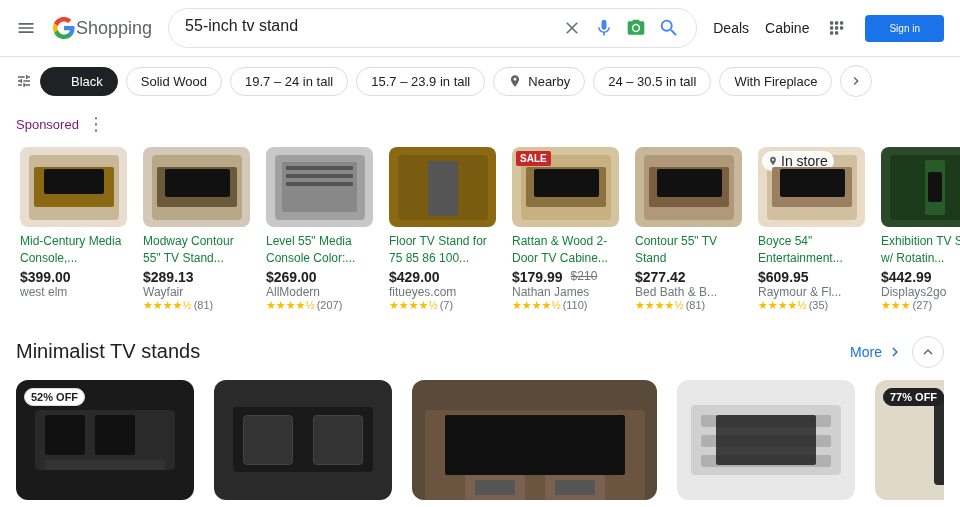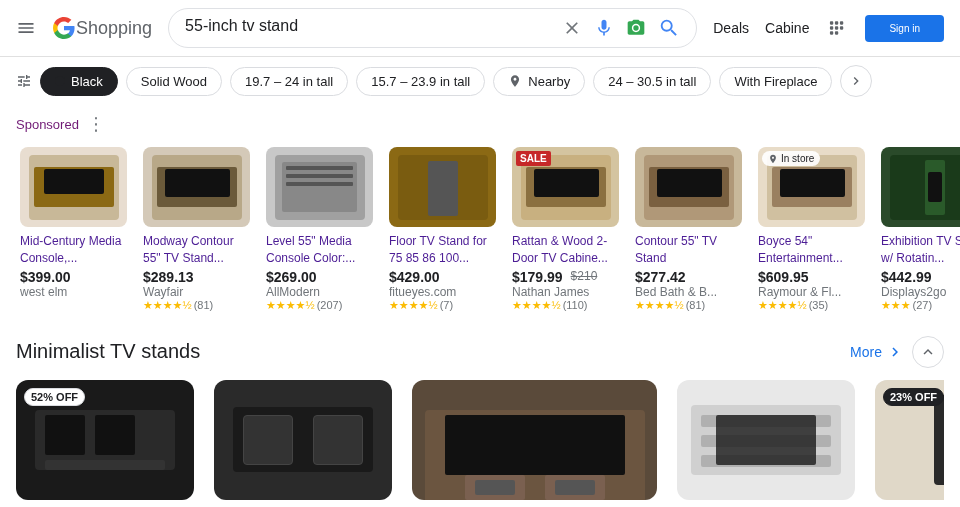--- a/index.html
+++ b/index.html
@@ -28,22 +28,22 @@
     .filter-nav { border: 1px solid #dadce0; border-radius: 50%; width: 32px; height: 32px; display: flex; align-items: center; justify-content: center; cursor: pointer; background: #fff; }
 
     
     .section { padding: 8px 16px; }
     .sponsored-header { display: flex; align-items: center; gap: 8px; margin-bottom: 8px; }
     .sponsored-label { font-size: 13px; color: #701a75; }
     .more-options { cursor: pointer; color: #70757a; font-size: 18px; }
     .product-card { width: 115px; flex-shrink: 0; cursor: pointer; padding: 4px; border-radius: 8px; }
     .product-img-wrap { width: 107px; height: 80px; border-radius: 8px; overflow: hidden; background: #f1f3f4; display: flex; align-items: center; justify-content: center; position: relative; }
     .sale-badge { position: absolute; top: 4px; left: 4px; background: #c62828; color: #fff; font-size: 10px; font-weight: bold; padding: 2px 4px; border-radius: 2px; }
-    .in-store-badge { position: absolute; top: 4px; left: 4px; background: rgba(255,255,255,0.9); color: #202124; font-size: 10px; padding: 2px 6px; border-radius: 10px; display: flex; align-items: center; gap: 3px; }
-    .product-title { font-size: 12px; color: #4c1d95; margin-top: 6px; line-height: 1.4; overflow: hidden; display: -webkit-box; -webkit-line-clamp: 2; -webkit-box-orient: vertical; }
+    .in-store-badge { position: absolute; top: 4px; left: 4px; background: rgba(255,255,255,0.9); color: #202124; font-size: 14px; padding: 2px 6px; border-radius: 10px; display: flex; align-items: center; gap: 3px; }
+    .product-title { font-size: 12px; color: #15803d; margin-top: 6px; line-height: 1.4; overflow: hidden; display: -webkit-box; -webkit-line-clamp: 2; -webkit-box-orient: vertical; }
     .product-price { font-size: 14px; font-weight: bold; color: #202124; margin-top: 2px; }
     .product-price-orig { font-size: 12px; color: #70757a; text-decoration: line-through; margin-left: 4px; }
     .product-store { font-size: 12px; color: #70757a; }
     .stars { color: #fbbc04; font-size: 11px; display: flex; align-items: center; gap: 2px; }
     .stars span { color: #70757a; }
 
     
     .minimalist-section { padding: 12px 16px; }
     .section-header { display: flex; align-items: center; justify-content: space-between; margin-bottom: 12px; }
     .section-title { font-size: 20px; font-weight: 400; color: #202124; }
@@ -343,21 +343,21 @@
           <div style="width:130px;height:12px;background:#b0b0b0;border-radius:2px;position:absolute;top:50px;left:10px;"></div>
           <div style="position:absolute;top:0;left:0;right:0;bottom:0;display:flex;align-items:center;justify-content:center;">
             <div style="width:100px;height:50px;background:#1a1a1a;border-radius:2px;opacity:0.8;"></div>
           </div>
         </div>
       </div>
     </div>
 
     <div class="bottom-card" style="width:178px;">
       <div style="width:178px;height:120px;background:#e0d8c8;display:flex;align-items:center;justify-content:center;position:relative;">
-        <div class="discount-badge dark">23% OFF</div>
+        <div class="discount-badge dark">77% OFF</div>
         <div style="width:60px;height:90px;background:#2a2a2a;border-radius:4px;display:flex;flex-direction:column;align-items:center;justify-content:center;gap:6px;">
           <div style="width:40px;height:25px;background:#111;border-radius:2px;"></div>
           <div style="width:4px;height:30px;background:#444;border-radius:2px;"></div>
         </div>
       </div>
     </div>
 
   </div>
 </div>
 

